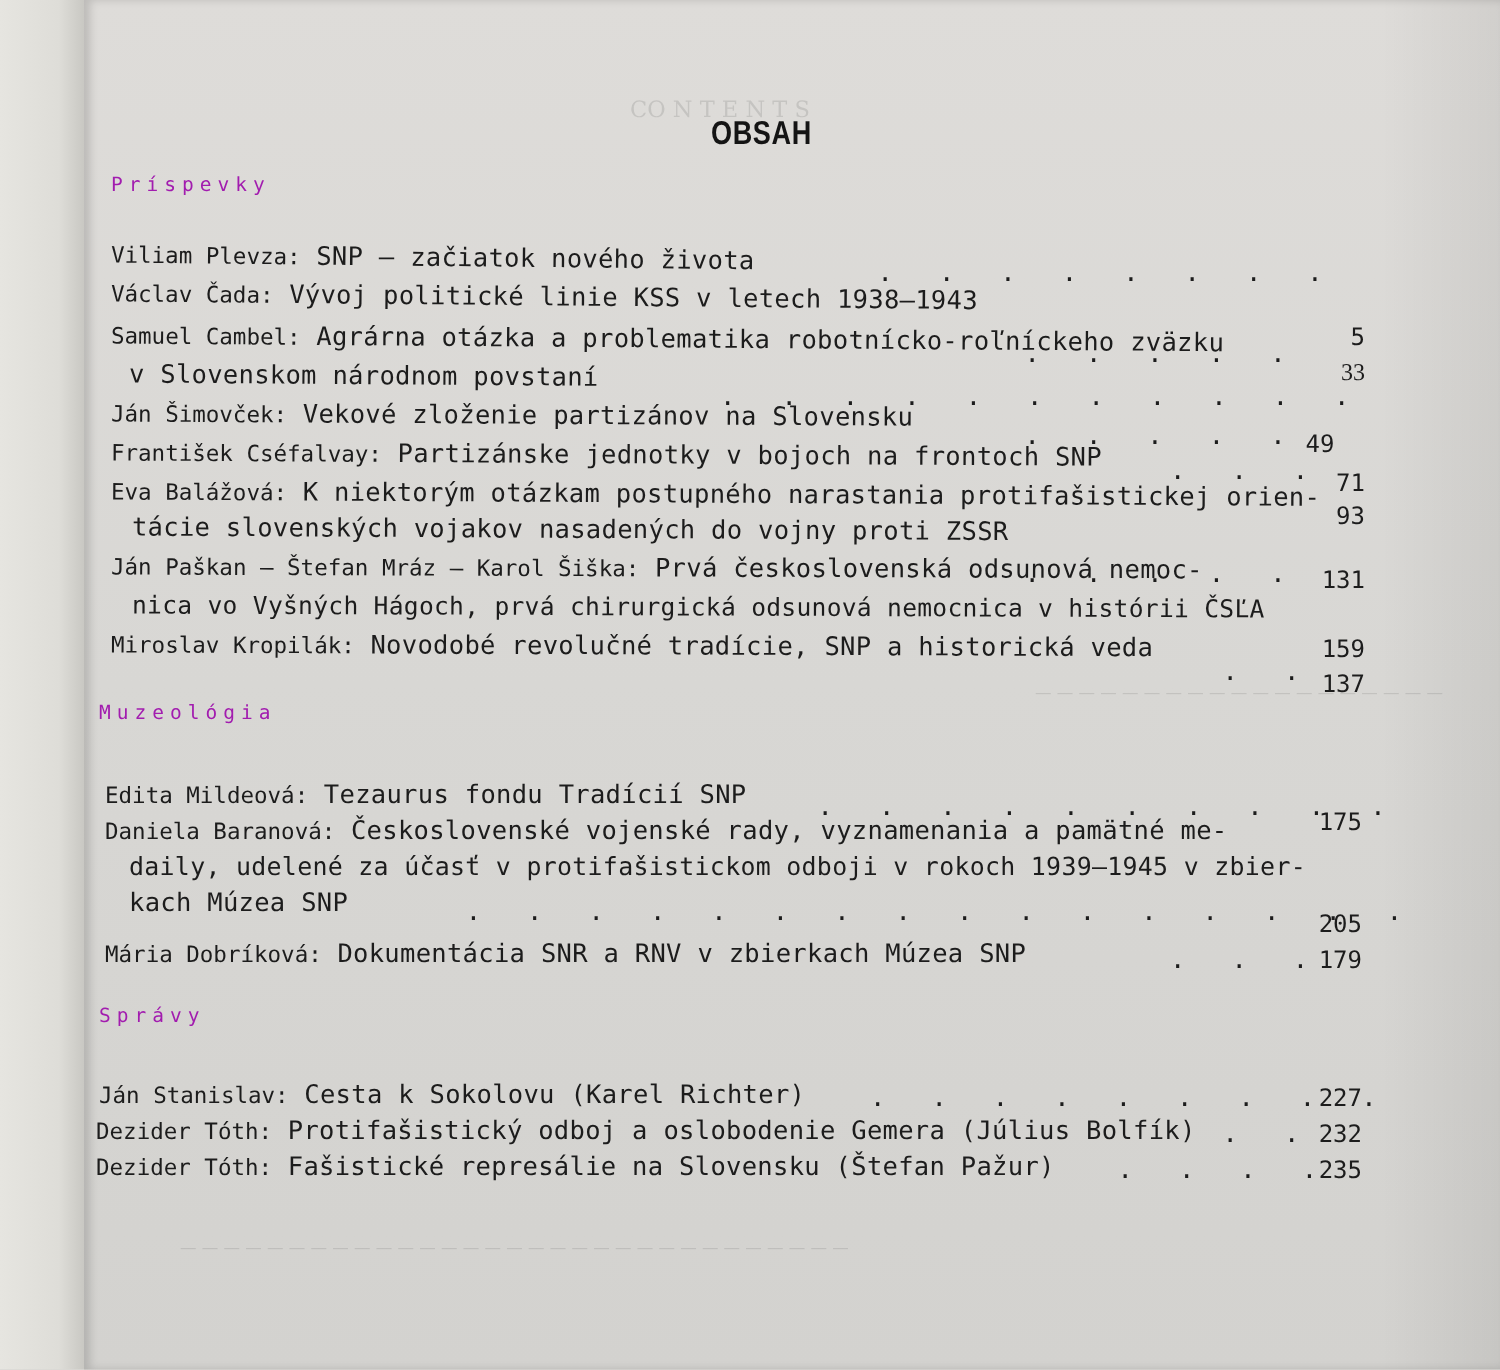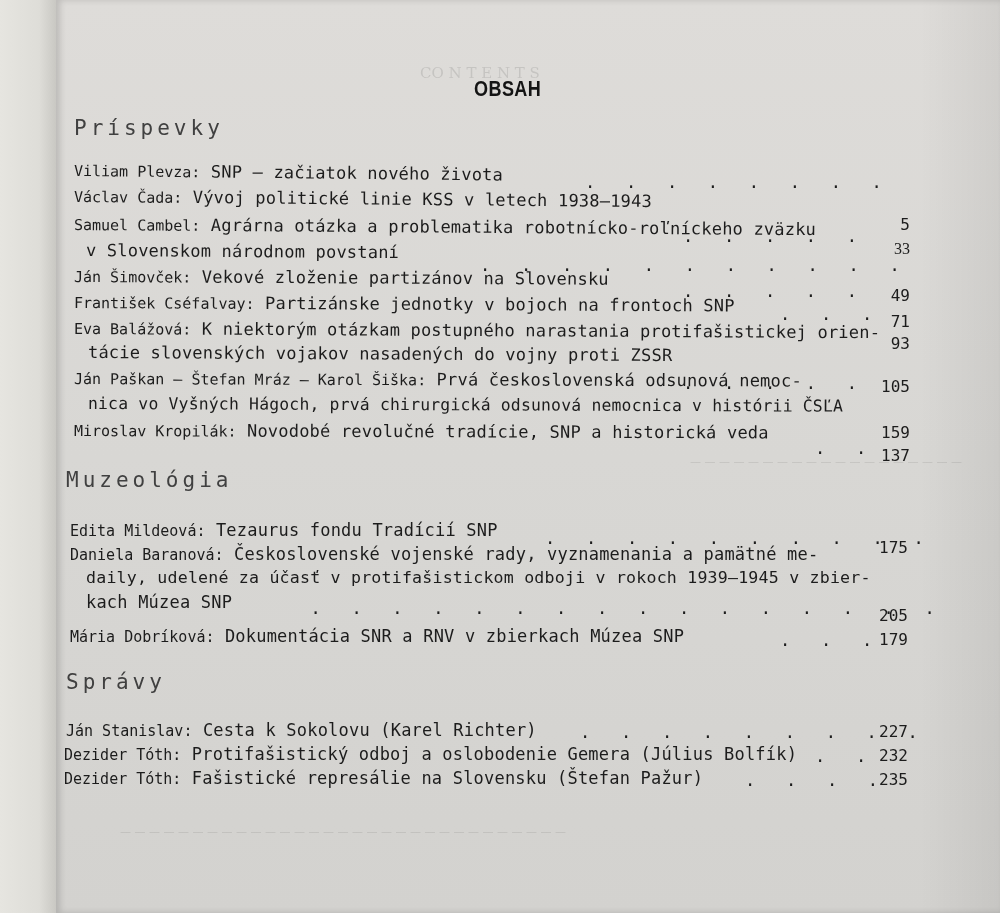--- a/index.html
+++ b/index.html
@@ -25,21 +25,21 @@
     .title {
       position: absolute; left: 474px; top: 76px;
       font-family: "Liberation Sans", sans-serif;
       font-weight: bold; font-size: 22px; color: #141414;
       letter-spacing: 0.5px;
       transform: scaleX(0.82); transform-origin: left top;
     }
     .section-heading {
       position: absolute;
       font-family: "DejaVu Sans Mono", monospace;
-      font-size: 21px; color: #404040;
+      font-size: 13px; color: #a21caf;
       letter-spacing: 4px;
     }
     .line {
       position: absolute; white-space: nowrap;
       font-family: "DejaVu Sans Mono", monospace;
       font-size: 17px; color: #1c1c1c;
       letter-spacing: 0.2px;
     }
     .line .author { font-size: 15px; letter-spacing: 0; }
     .dots {
@@ -95,21 +95,21 @@
 <div class="pnum" style="left:850px;top:240px;font-family:Liberation Serif, serif;">33</div>
 
 <div class="line" style="left:86px;top:240px;transform:rotate(0.4deg);transform-origin:left;">v Slovenskom národnom povstaní</div>
 <div class="dots" style="left:480px;top:255px;">.   .   .   .   .   .   .   .   .   .   .</div>
 
 <div class="line" style="left:74px;top:266px;transform:rotate(0.3deg);transform-origin:left;">
   <span class="author">Ján Šimovček:</span>
   <span>Vekové zloženie partizánov na Slovensku</span>
 </div>
 <div class="dots" style="left:683px;top:281px;">.   .   .   .   .</div>
-<div class="pnum" style="left:850px;top:286px;">49</div>
+<div class="pnum" style="left:850px;top:286px;text-align:center;">49</div>
 
 <div class="line" style="left:74px;top:292px;transform:rotate(0.3deg);transform-origin:left;">
   <span class="author">František Cséfalvay:</span>
   <span>Partizánske jednotky v bojoch na frontoch SNP</span>
 </div>
 <div class="dots" style="left:780px;top:304px;">.   .   .</div>
 <div class="pnum" style="left:850px;top:312px;">71</div>
 
 <div class="line" style="left:74px;top:318px;transform:rotate(0.3deg);transform-origin:left;">
   <span class="author">Eva Balážová:</span>
@@ -117,21 +117,21 @@
 </div>
 <div class="pnum" style="left:850px;top:334px;">93</div>
 
 <div class="line" style="left:88px;top:342px;transform:rotate(0.3deg);transform-origin:left;">tácie slovenských vojakov nasadených do vojny proti ZSSR</div>
 <div class="dots" style="left:683px;top:373px;">.   .   .   .   .</div>
 
 <div class="line" style="left:74px;top:368px;transform:rotate(0.2deg);transform-origin:left;">
   <span class="author">Ján Paškan — Štefan Mráz — Karol Šiška:</span>
   <span>Prvá československá odsunová nemoc-</span>
 </div>
-<div class="pnum" style="left:850px;top:377px;">105</div>
+<div class="pnum" style="left:850px;top:377px;">131</div>
 
 <div class="line" style="left:88px;top:394px;font-size:16.4px;transform:rotate(0.2deg);transform-origin:left;">nica vo Vyšných Hágoch, prvá chirurgická odsunová nemocnica v histórii ČSĽA</div>
 <div class="pnum" style="left:850px;top:423px;">159</div>
 
 <div class="line" style="left:74px;top:420px;transform:rotate(0.2deg);transform-origin:left;">
   <span class="author">Miroslav Kropilák:</span>
   <span>Novodobé revolučné tradície, SNP a historická veda</span>
 </div>
 <div class="dots" style="left:815px;top:438px;">.   .</div>
 <div class="pnum" style="left:850px;top:446px;">137</div>

